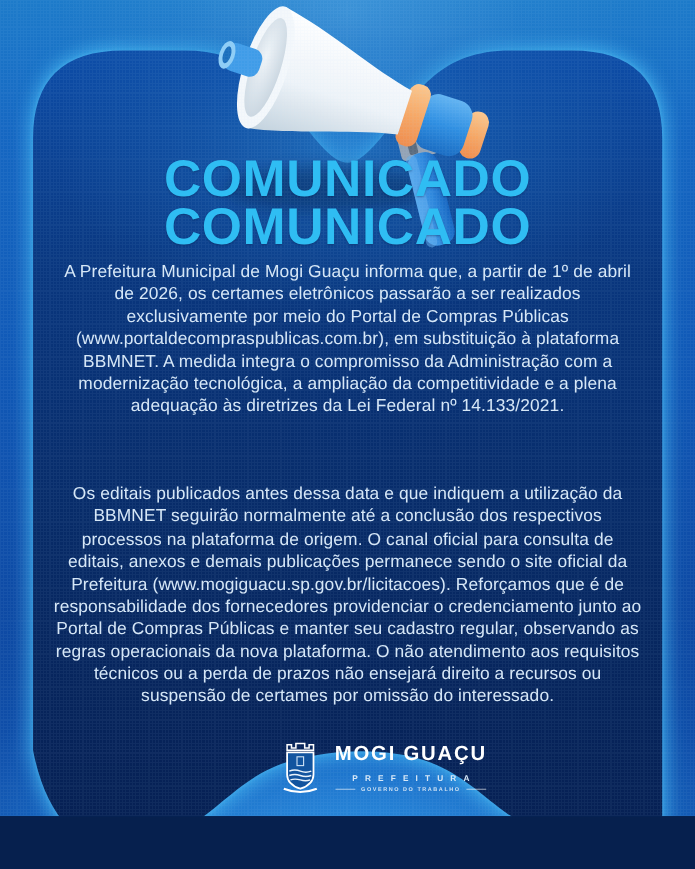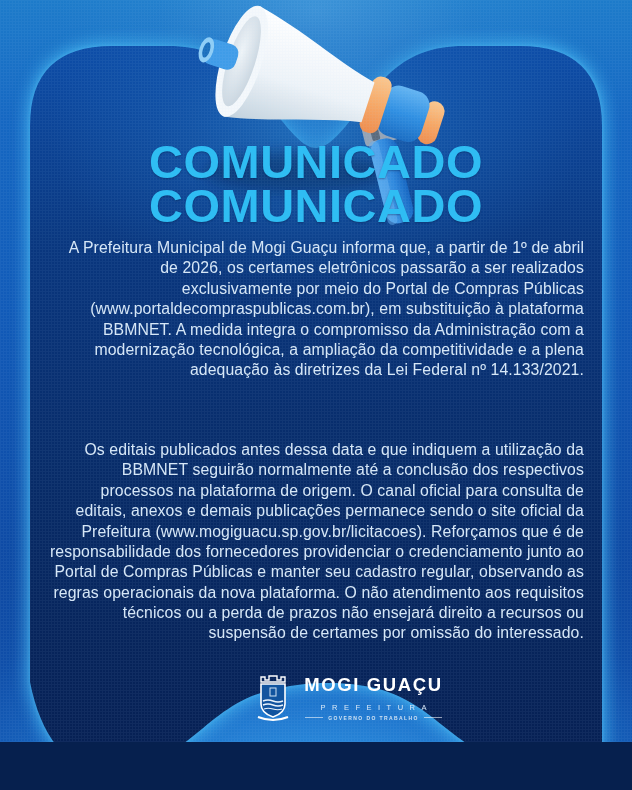--- a/index.html
+++ b/index.html
@@ -31,33 +31,33 @@
   .title{
     position:absolute;left:0;top:140px;width:632px;z-index:7;
     text-align:center;line-height:.93;
   }
   .title div{
     font-size:47px;font-weight:700;letter-spacing:.5px;color:#2fbdf3;
     text-shadow:0 1px 2px rgba(0,20,60,.35);
   }
   .para{
     position:absolute;left:48px;width:536px;z-index:7;margin:0;
-    text-align:right;color:#d6e7f7;font-size:15.8px;line-height:1.29;
+    text-align:center;color:#d6e7f7;font-size:15.8px;line-height:1.29;
     font-weight:400;letter-spacing:.1px;
   }
   .para-1{top:238px;}
   .para-2{top:440px;}
   .footer{
     position:absolute;left:0;bottom:20px;width:632px;z-index:7;
     display:flex;align-items:center;justify-content:center;gap:11px;padding-left:32px;
   }
   .crest{flex:0 0 auto;}
   .footer-text{display:flex;flex-direction:column;align-items:center;}
   .city-name{color:#ffffff;font-size:18.5px;font-weight:700;letter-spacing:1.6px;line-height:1.05;}
-  .org-name{color:#d9e9f8;font-size:7.5px;font-weight:400;letter-spacing:6.5px;margin-top:8px;text-indent:6.5px;}
+  .org-name{color:#d9e9f8;font-size:7.5px;font-weight:700;letter-spacing:6.5px;margin-top:8px;text-indent:6.5px;}
   .slogan-row{display:flex;align-items:center;gap:5px;margin-top:3px;}
   .slogan-rule{width:18px;height:1px;background:rgba(255,255,255,.55);}
   .slogan{color:#cfe2f4;font-size:5px;font-weight:700;letter-spacing:1.4px;}
 </style>
 </head>
 <body>
 
 <div class="canvas">
 
   <div class="top-glow"></div>

